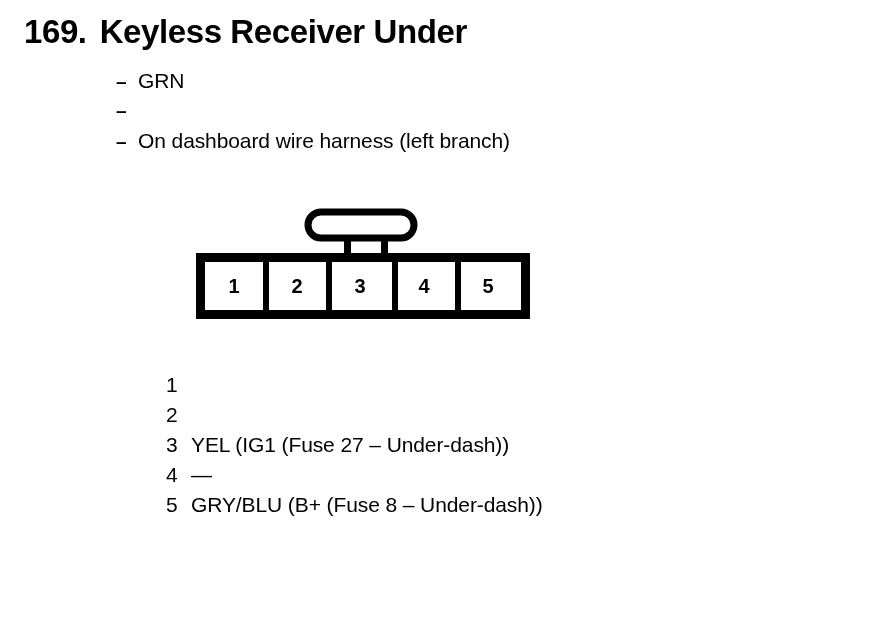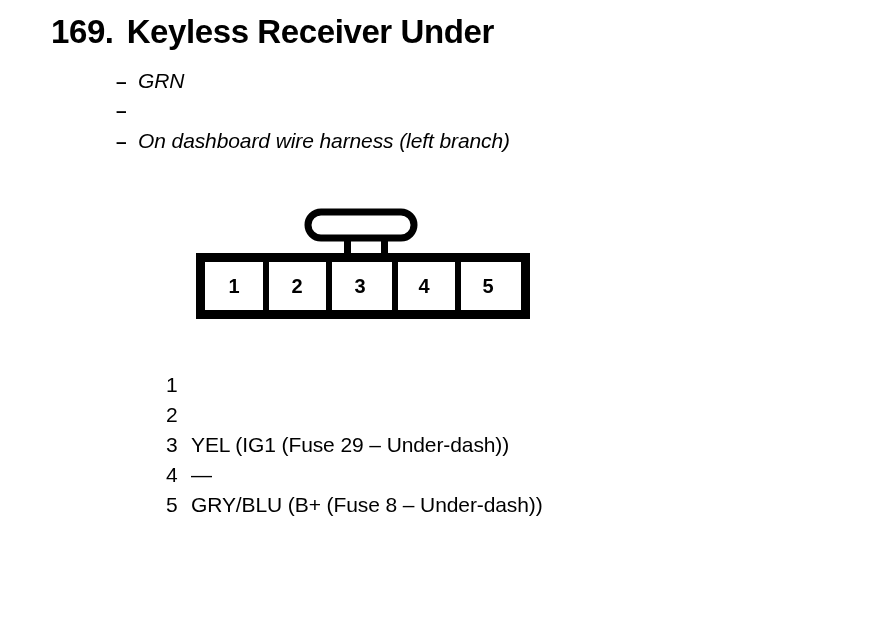--- a/index.html
+++ b/index.html
@@ -23,21 +23,21 @@
   .heading {
     position: absolute;
     left: 24px;
     top: 12px;
     font-size: 33px;
     line-height: 40px;
     font-weight: bold;
     letter-spacing: -0.4px;
     white-space: nowrap;
   }
-  .heading .num { margin-right: 13px; margin-left: 27px; }
+  .heading .num { margin-right: 13px; }
 
   
   .notes {
     position: absolute;
     left: 116px;
     top: 66px;
     font-size: 21px;
     line-height: 30px;
     letter-spacing: -0.1px;
   }
@@ -46,21 +46,21 @@
     align-items: baseline;
     height: 30px;
     white-space: nowrap;
   }
   .note-dash {
     width: 22px;
     flex: 0 0 22px;
     font-weight: bold;
     font-size: 19px;
   }
-  .note-text { flex: 0 0 auto; font-style: italic; }
+  .note-text { flex: 0 0 auto; }
 
   
   .connector {
     position: absolute;
     left: 196px;
     top: 205px;
     width: 340px;
     height: 115px;
   }
   .connector svg { display: block; }
@@ -140,21 +140,21 @@
 
   <div class="pinlist">
     <div class="pin-row">
       <span class="idx">1</span>
     </div>
     <div class="pin-row">
       <span class="idx">2</span>
     </div>
     <div class="pin-row">
       <span class="idx">3</span>
-      <span class="label">YEL (IG1 (Fuse 29 – Under-dash))</span>
+      <span class="label">YEL (IG1 (Fuse 27 – Under-dash))</span>
     </div>
     <div class="pin-row">
       <span class="idx">4</span>
       <span class="label">—</span>
     </div>
     <div class="pin-row">
       <span class="idx">5</span>
       <span class="label">GRY/BLU (B+ (Fuse 8 – Under-dash))</span>
     </div>
   </div>

